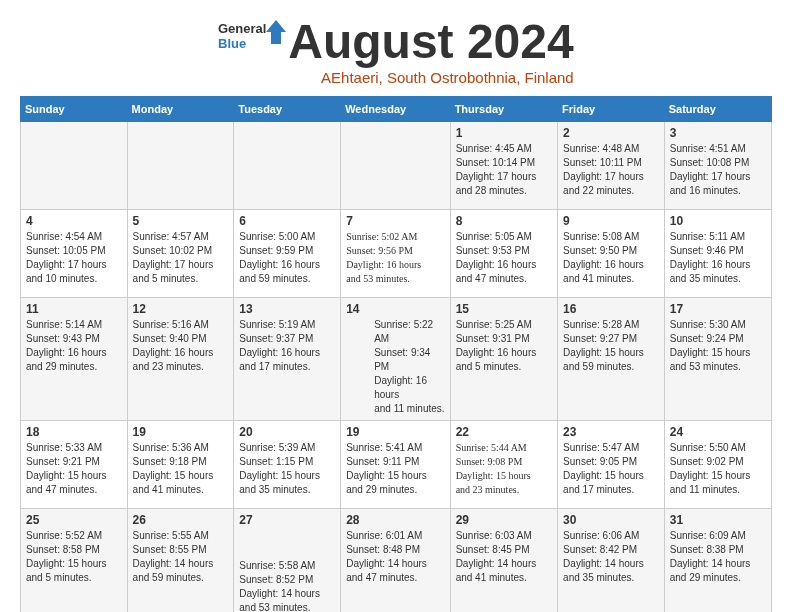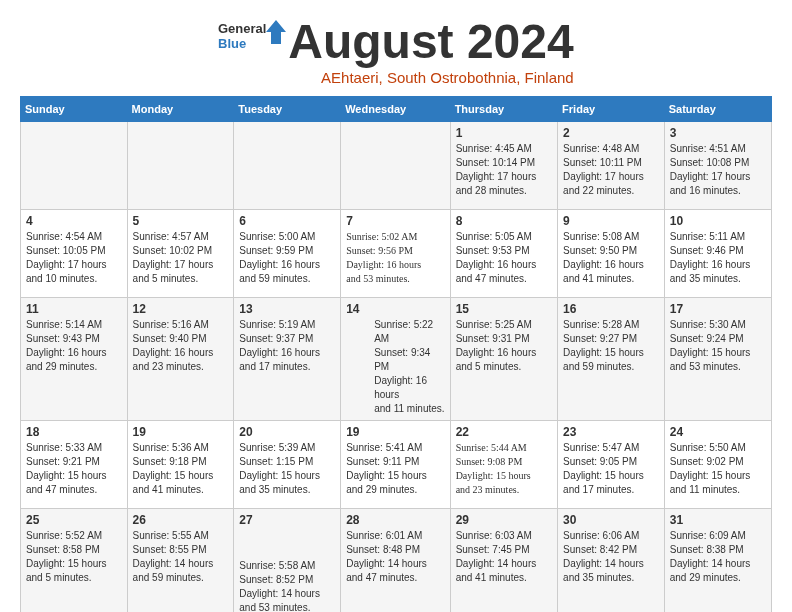--- a/index.html
+++ b/index.html
@@ -311,21 +311,21 @@
         <td>
           <div class="day-number">28</div>
           <div class="day-info" style="white-space: pre-line;">Sunrise: 6:01 AM
 Sunset: 8:48 PM
 Daylight: 14 hours
 and 47 minutes.</div>
         </td>
         <td>
           <div class="day-number">29</div>
           <div class="day-info" style="white-space: pre-line;">Sunrise: 6:03 AM
-Sunset: 7:45 PM
+Sunset: 8:45 PM
 Daylight: 14 hours
 and 41 minutes.</div>
         </td>
         <td>
           <div class="day-number">30</div>
           <div class="day-info" style="white-space: pre-line;">Sunrise: 6:06 AM
 Sunset: 8:42 PM
 Daylight: 14 hours
 and 35 minutes.</div>
         </td>

